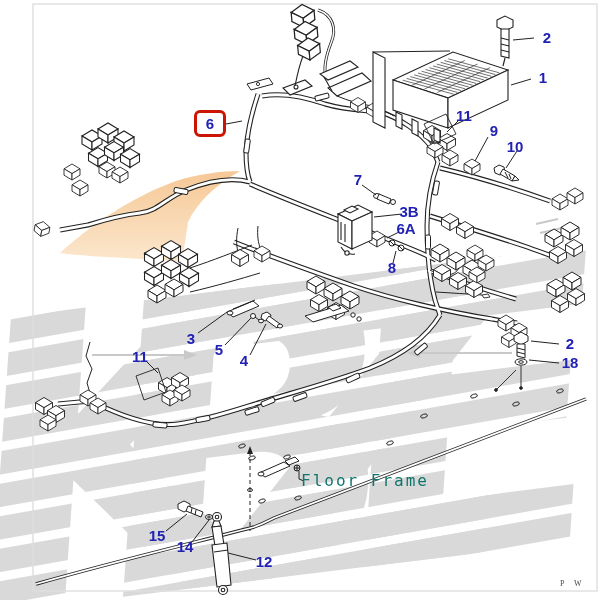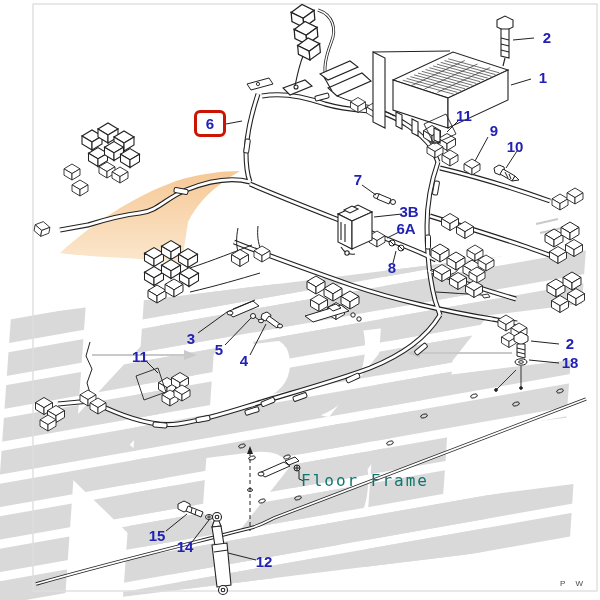--- a/index.html
+++ b/index.html
@@ -9,21 +9,21 @@
   .callout{position:absolute;width:28px;text-align:center;color:#2121b4;
            font-weight:700;font-size:15px;line-height:18px;letter-spacing:0;cursor:pointer;}
   .hlbox{position:absolute;left:194px;top:110px;width:26px;height:21px;
          border:3px solid #cc1402;border-radius:6px;display:flex;align-items:center;
          justify-content:center;color:#2121b4;font-weight:700;font-size:15px;cursor:pointer;}
   .ffjp{position:absolute;left:303px;top:413px;font-family:"DejaVu Sans Mono",monospace;
         font-size:11px;letter-spacing:4px;color:#2b2b2b;white-space:nowrap;}
   .ffen{position:absolute;left:301px;top:427px;font-family:"DejaVu Sans Mono",monospace;
         font-size:16px;letter-spacing:2px;color:#0f766e;white-space:nowrap;margin-top:44px;}
   .corner{position:absolute;left:560px;top:579px;font-size:8px;letter-spacing:4px;
-          color:#4a4a4a;font-family:Liberation Sans, sans-serif;}
+          color:#4a4a4a;font-family:Liberation Serif, serif;}
 </style>
 </head>
 <body>
 
 <div class="canvas">
 
 <svg id="art" width="600" height="600" viewBox="0 0 600 600">
   <defs>
     <pattern id="wmStripes" patternUnits="userSpaceOnUse" width="12" height="32" patternTransform="rotate(-3)">
       <rect x="0" y="0" width="12" height="23" fill="#d9d9d9"></rect>

